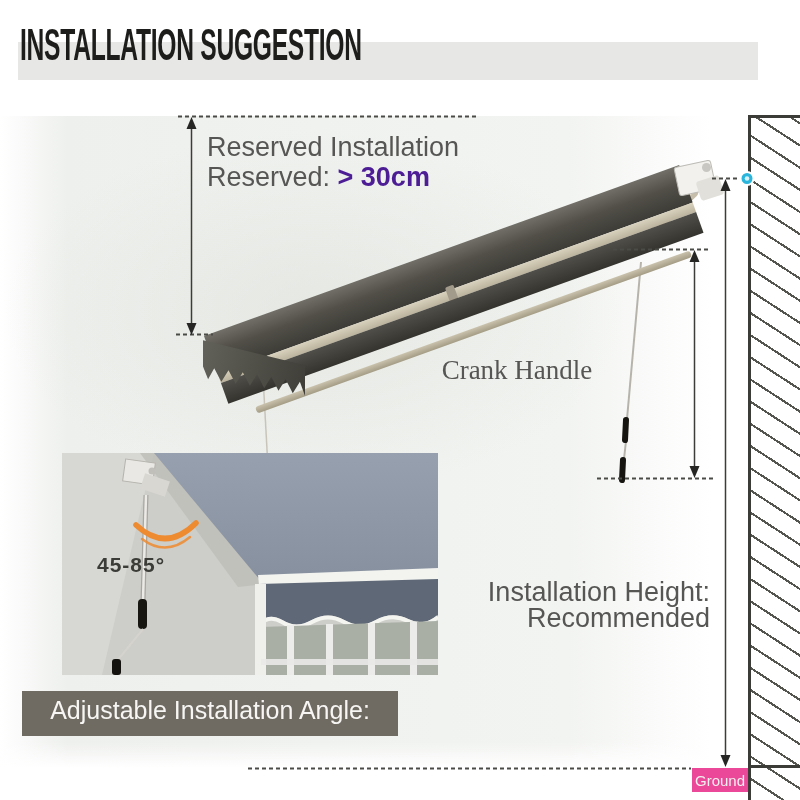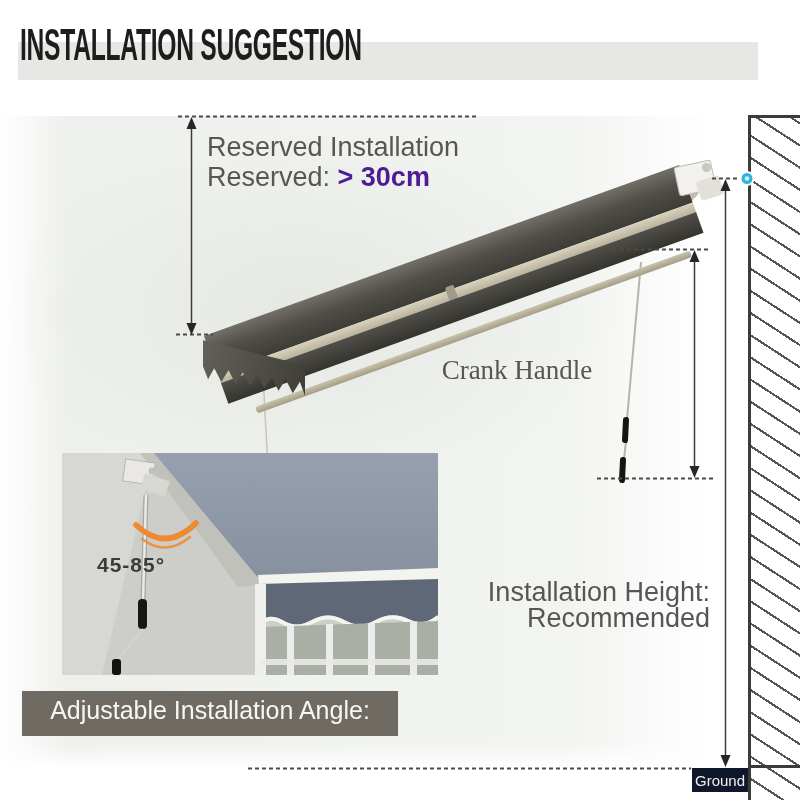--- a/index.html
+++ b/index.html
@@ -50,21 +50,21 @@
   .bracket-plate2{left:698px;top:178px;width:24px;height:20px;background:#e2e0da;
     border-radius:3px;transform:rotate(-18deg);}
   .bracket-knob{left:702px;top:163px;width:9px;height:9px;border-radius:50%;background:#c9c7c1;}
 
   
   .note{color:#565654;font-size:27px;line-height:30px;}
   .note b{color:#4c1d95;font-weight:bold;}
   .reserved-text{left:207px;top:132px;text-align:left;}
   .crank-text{left:417px;top:356px;width:200px;text-align:center;line-height:28px;font-family:Liberation Serif, serif;}
   .height-text{left:450px;top:579px;width:260px;text-align:right;line-height:26px;}
-  .ground-label{left:692px;top:768px;width:56px;height:24px;background:#0f172a;
+  .ground-label{left:692px;top:768px;width:56px;height:24px;background:#ec4899;
     color:#f1f0ee;font-size:15px;display:flex;align-items:center;justify-content:center;}
 
   
   .inset{left:22px;top:453px;width:376px;height:283px;overflow:hidden;padding-left:40px;}
   .inset-angle{left:75px;top:100px;font-size:21px;font-weight:600;color:#3b3b38;
     letter-spacing:1px;}
   .inset-caption{left:0;top:222px;width:376px;height:67px;background:rgba(106,102,94,0.97);
     color:#f7f6f4;text-align:center;font-size:25px;line-height:29px;padding-top:5px;
     box-sizing:border-box;margin-top:16px;}
   .inset-caption b{font-weight:bold;color:#ffffff;}

